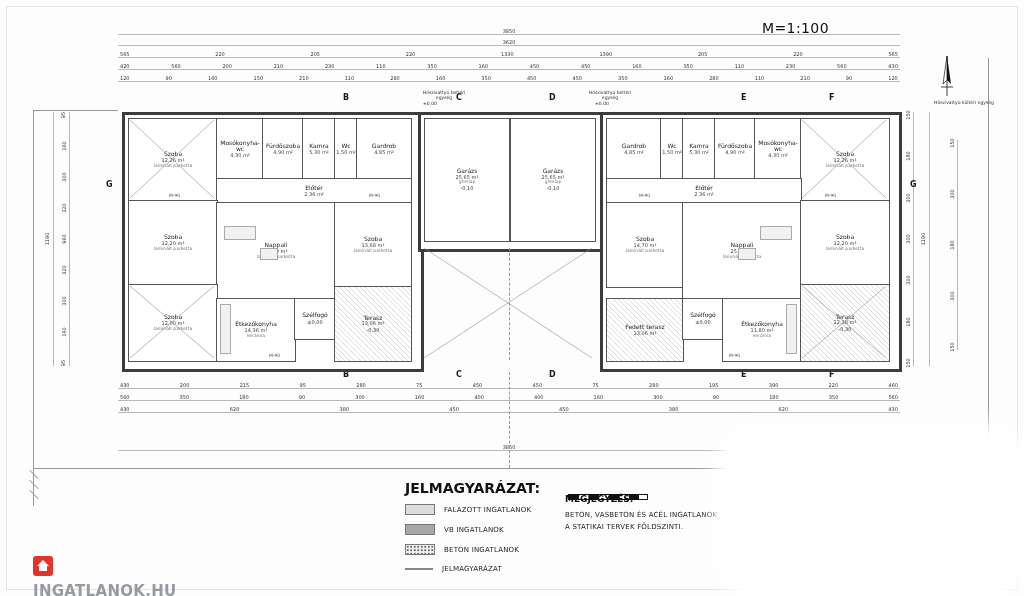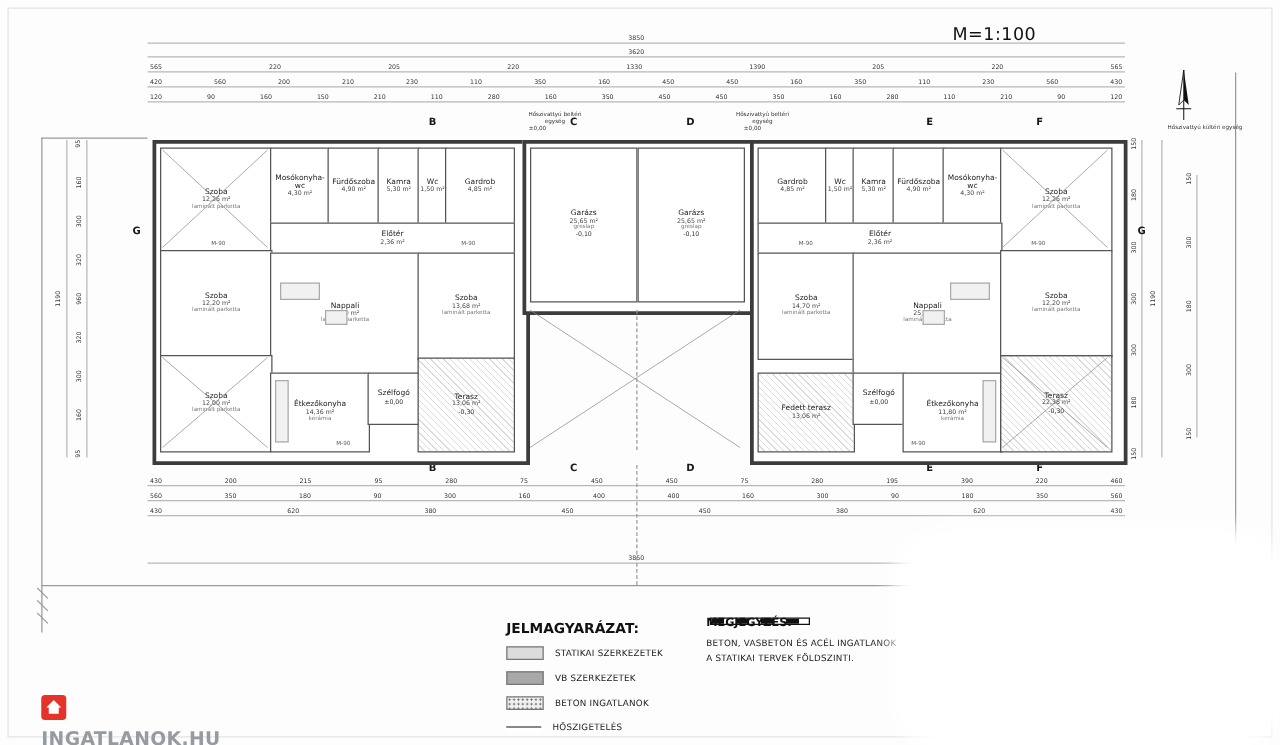--- a/index.html
+++ b/index.html
@@ -34,21 +34,21 @@
   
   .marker{position:absolute;font-size:8px;font-weight:bold;color:#1a1a1a;}
   
   .tiny{position:absolute;font-size:4.5px;color:#333;line-height:1.15;text-align:center;}
   .klima-icon{position:absolute;font-size:15px;color:#444;}
   
   .bline{position:absolute;background:#9a9a9a;}
   .gate{position:absolute;width:12px;height:1px;background:#9a9a9a;transform:rotate(45deg);}
   
   #legend{position:absolute;left:405px;top:480px;width:150px;}
-  .legend-title{font-size:11px;font-weight:bold;color:#111;margin-bottom:8px;margin-top:16px;}
+  .legend-title{font-size:14px;font-weight:bold;color:#111;margin-bottom:8px;}
   .legend-item{display:flex;align-items:center;margin-bottom:9px;}
   .swatch{width:28px;height:9px;border:1px solid #777;margin-right:9px;flex:0 0 auto;}
   .swatch.masonry{background:#dcdcdc;}
   .swatch.vb{background:#a8a8a8;}
   .swatch.concrete{background-color:#efefef;background-image:radial-gradient(#555 .6px,transparent .95px);background-size:3.5px 3.5px;}
   .swatch.insulation{border:none;background:linear-gradient(#fff 0 3.5px,#888 3.5px 5.5px,#fff 5.5px);}
   .legend-label{font-size:7px;color:#222;letter-spacing:.2px;}
   
   #notes{position:absolute;left:565px;top:494px;width:260px;}
   .notes-title{font-size:9px;font-weight:bold;color:#111;margin-bottom:7px;}
@@ -425,33 +425,33 @@
   </svg>
   <div class="dashedline" style="left:391px;top:140px;height:112px"></div>
 </div>
 
 <div class="dashedline" style="left:509px;top:372px;height:96px"></div>
 
 <div id="legend">
   <div class="legend-title">JELMAGYARÁZAT:</div>
   <div class="legend-item">
     <span class="swatch masonry"></span>
-    <span class="legend-label">STATIKAI SZERKEZETEK</span>
+    <span class="legend-label">FALAZOTT INGATLANOK</span>
   </div>
   <div class="legend-item">
     <span class="swatch vb"></span>
-    <span class="legend-label">VB SZERKEZETEK</span>
+    <span class="legend-label">VB INGATLANOK</span>
   </div>
   <div class="legend-item">
     <span class="swatch concrete"></span>
     <span class="legend-label">BETON INGATLANOK</span>
   </div>
   <div class="legend-item">
     <span class="swatch insulation"></span>
-    <span class="legend-label">HŐSZIGETELÉS</span>
+    <span class="legend-label">JELMAGYARÁZAT</span>
   </div>
 </div>
 
 <div id="scalebar"></div>
 
 <div id="notes">
   <div class="notes-title">MEGJEGYZÉS:</div>
   <div class="notes-line">BETON, VASBETON ÉS ACÉL INGATLANOK</div>
   <div class="notes-line">A STATIKAI TERVEK FÖLDSZINTI.</div>
 </div>

